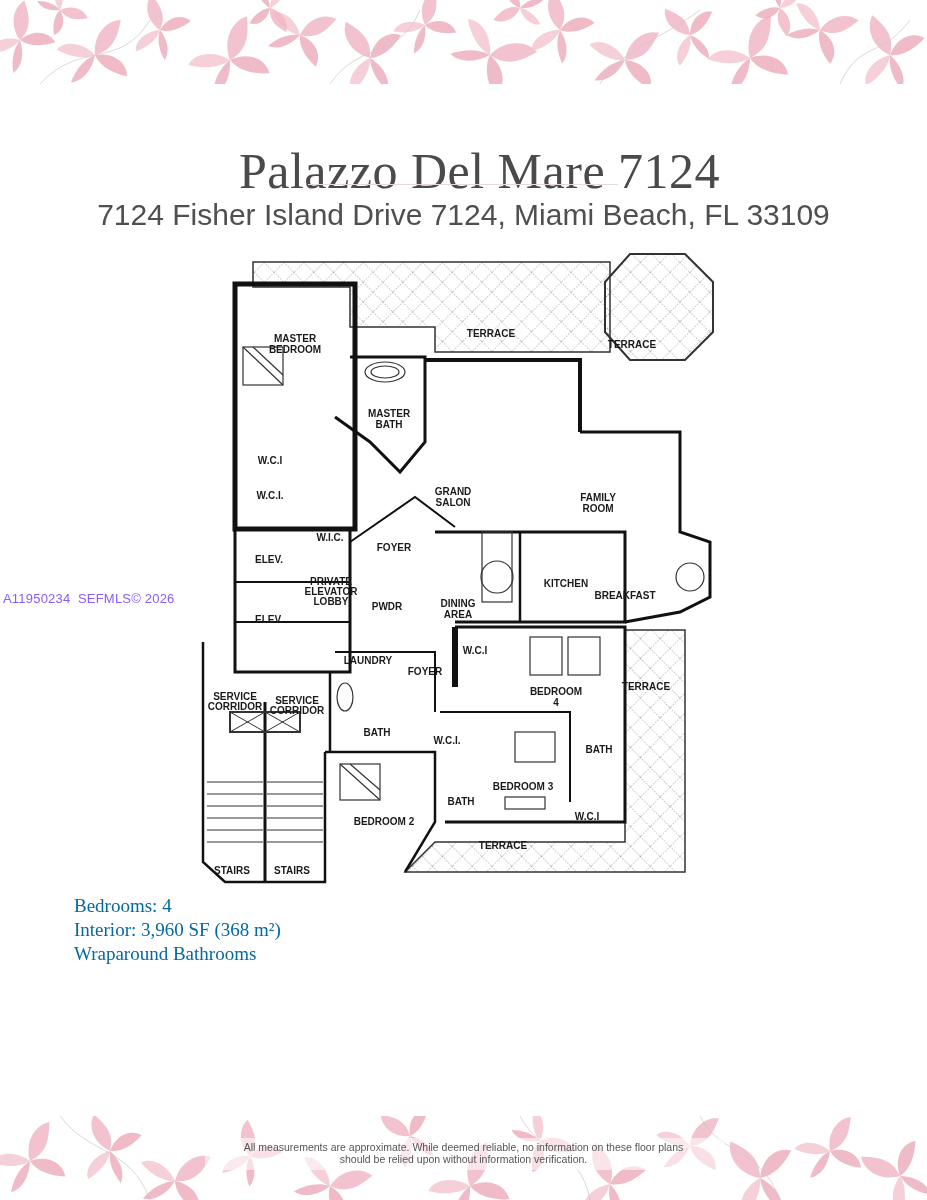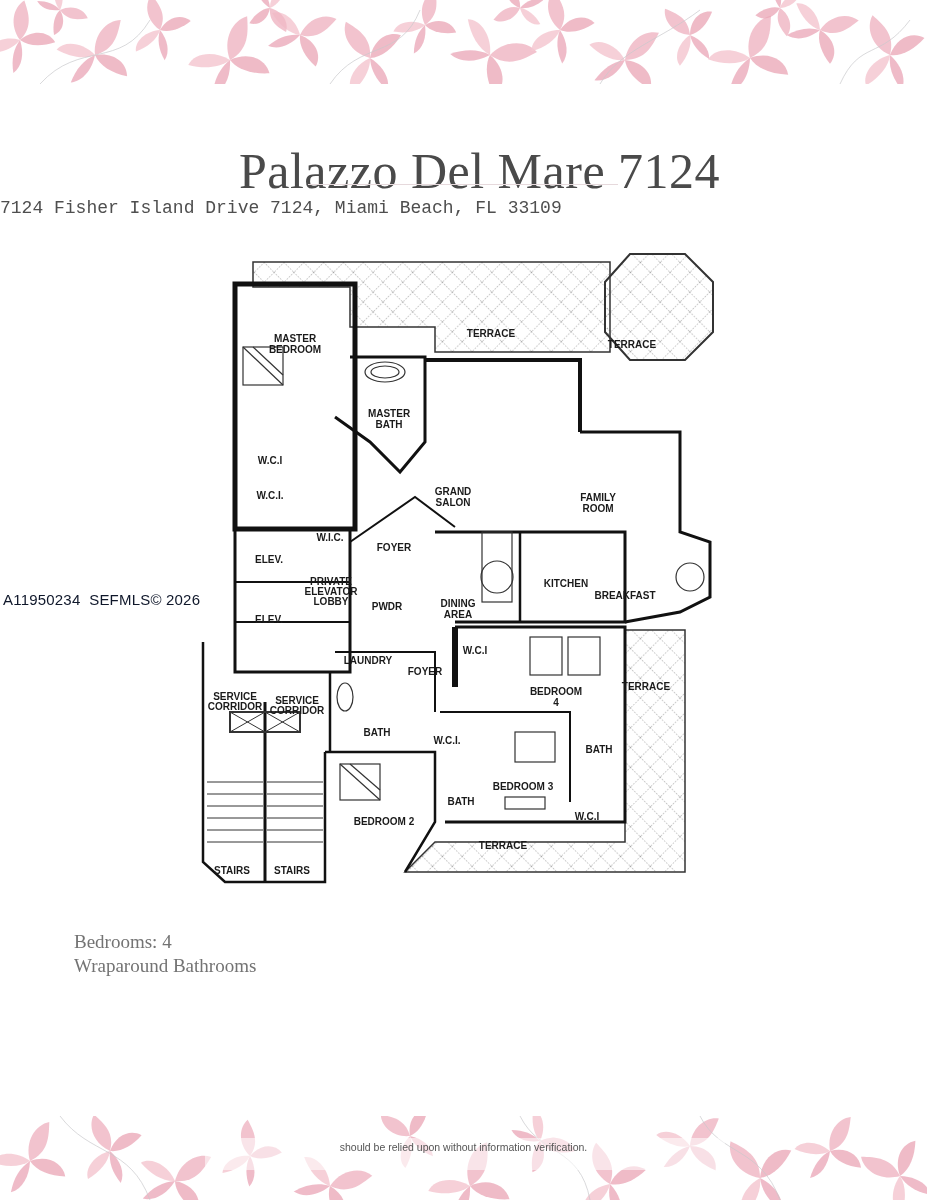--- a/index.html
+++ b/index.html
@@ -16,36 +16,36 @@
   .title {
     position: absolute; left: 16px; top: 108px; width: 927px; text-align: center;
     font-family: "Liberation Serif", serif; font-size: 50px; color: #4a4a4a;
     letter-spacing: 0.5px; font-weight: normal;
   }
   .divider {
     position: absolute; left: 308px; top: 184px; width: 310px; height: 1px;
     background: #e6d9dc;
   }
   .address {
-    position: absolute; left: 0; top: 198px; width: 927px; text-align: left;
-    font-family: Liberation Mono, monospace; font-size: 18px; color: #4f4f4f;
+    position: absolute; left: 0; top: 198px; width: 927px; text-align: center;
+    font-family: Liberation Sans, sans-serif; font-size: 30px; color: #4f4f4f;
   }
   .mls {
     position: absolute; left: 3px; top: 591px;
-    font-family: "Liberation Sans", sans-serif; font-size: 15px; color: #0f172a;
+    font-family: "Liberation Sans", sans-serif; font-size: 13px; color: #8b5cf6;
     letter-spacing: 0.2px;
   }
   .plan { position: absolute; left: 185px; top: 242px; width: 560px; height: 650px; }
   .plan text {
     font-family: "Liberation Sans", sans-serif; font-weight: bold; font-size: 10px;
     fill: #1a1a1a; text-anchor: middle;
   }
   .specs {
-    position: absolute; left: 74px; top: 930px;
-    font-family: "Liberation Serif", serif; font-size: 19px; color: #737373; line-height: 24px;
+    position: absolute; left: 74px; top: 894px;
+    font-family: "Liberation Serif", serif; font-size: 19px; color: #0369a1; line-height: 24px;
   }
   .specs div { white-space: nowrap; }
   .disclaimer {
     position: absolute; left: 0; top: 1141px; width: 927px; text-align: center;
     font-family: "Liberation Sans", sans-serif; font-size: 10.5px; color: #555555; line-height: 12px;
   }
 </style>
 </head>
 <body>
 
@@ -211,20 +211,21 @@
       <text x="199" y="583">BEDROOM 2</text>
       <text x="318" y="607">TERRACE</text>
       <text x="47" y="632">STAIRS</text>
       <text x="107" y="632">STAIRS</text>
     </g>
   </svg>
 </div>
 
 <div class="specs">
   <div>Bedrooms: 4</div>
+  <div>Interior: 3,960 SF (368 m²)</div>
   <div>Wraparound Bathrooms</div>
 </div>
 
 <div class="band band-bottom">
   <svg width="927" height="84" viewBox="0 0 927 84">
     <g>
       <use href="#petal" transform="translate(30,45) rotate(20) scale(1.2)"></use>
       <use href="#petal" transform="translate(110,35) rotate(-30) scale(1.1)"></use>
       <use href="#petal" transform="translate(175,65) rotate(50) scale(1.2)"></use>
       <use href="#petal" transform="translate(250,40) rotate(-10) scale(1.0)"></use>
@@ -237,14 +238,15 @@
       <use href="#petal" transform="translate(760,62) rotate(-45) scale(1.3)"></use>
       <use href="#petal" transform="translate(830,35) rotate(25) scale(1.1)"></use>
       <use href="#petal" transform="translate(900,60) rotate(-70) scale(1.2)"></use>
     </g>
     <path d="M60 0 C 90 40, 130 30, 150 84 M 520 0 C 540 40, 580 30, 590 84 M 700 0 C 720 40, 760 30, 780 84" stroke="#c9c9cc" stroke-width="0.7" fill="none"></path>
     <rect x="205" y="22" width="520" height="32" fill="#ffffff" opacity="0.55"></rect>
   </svg>
 </div>
 
 <div class="disclaimer">
+  <div>All measurements are approximate. While deemed reliable, no information on these floor plans</div>
   <div>should be relied upon without information verification.</div>
 </div>
 
 </body></html>

